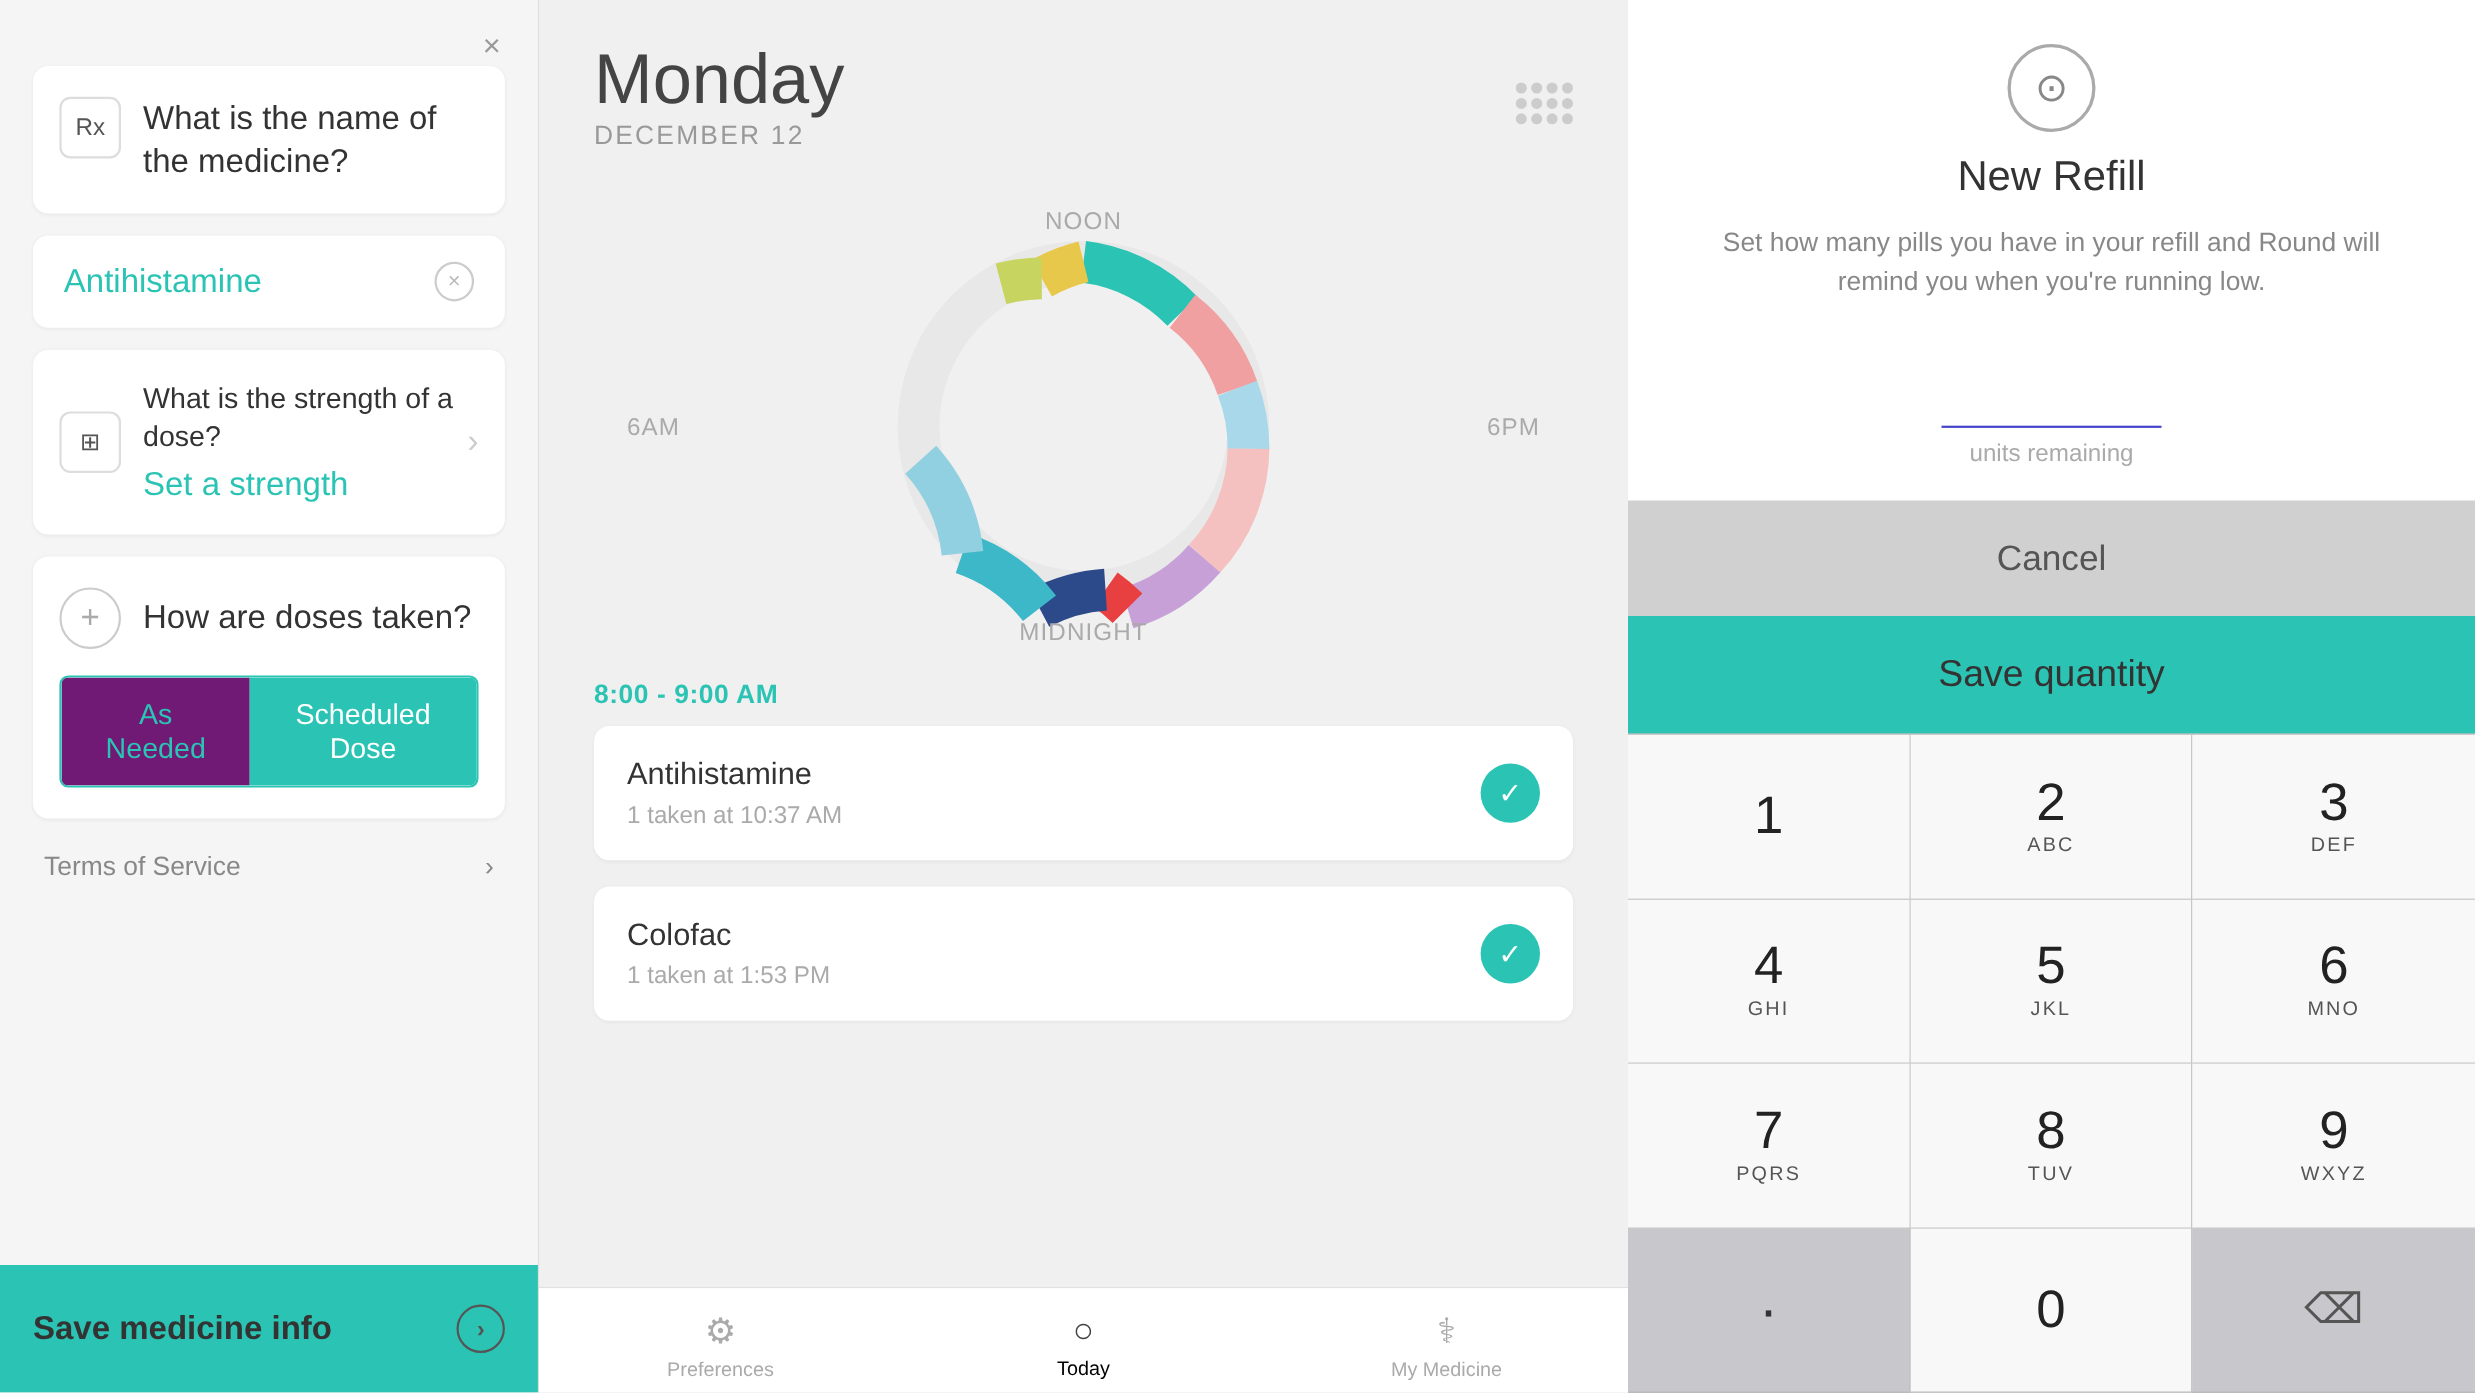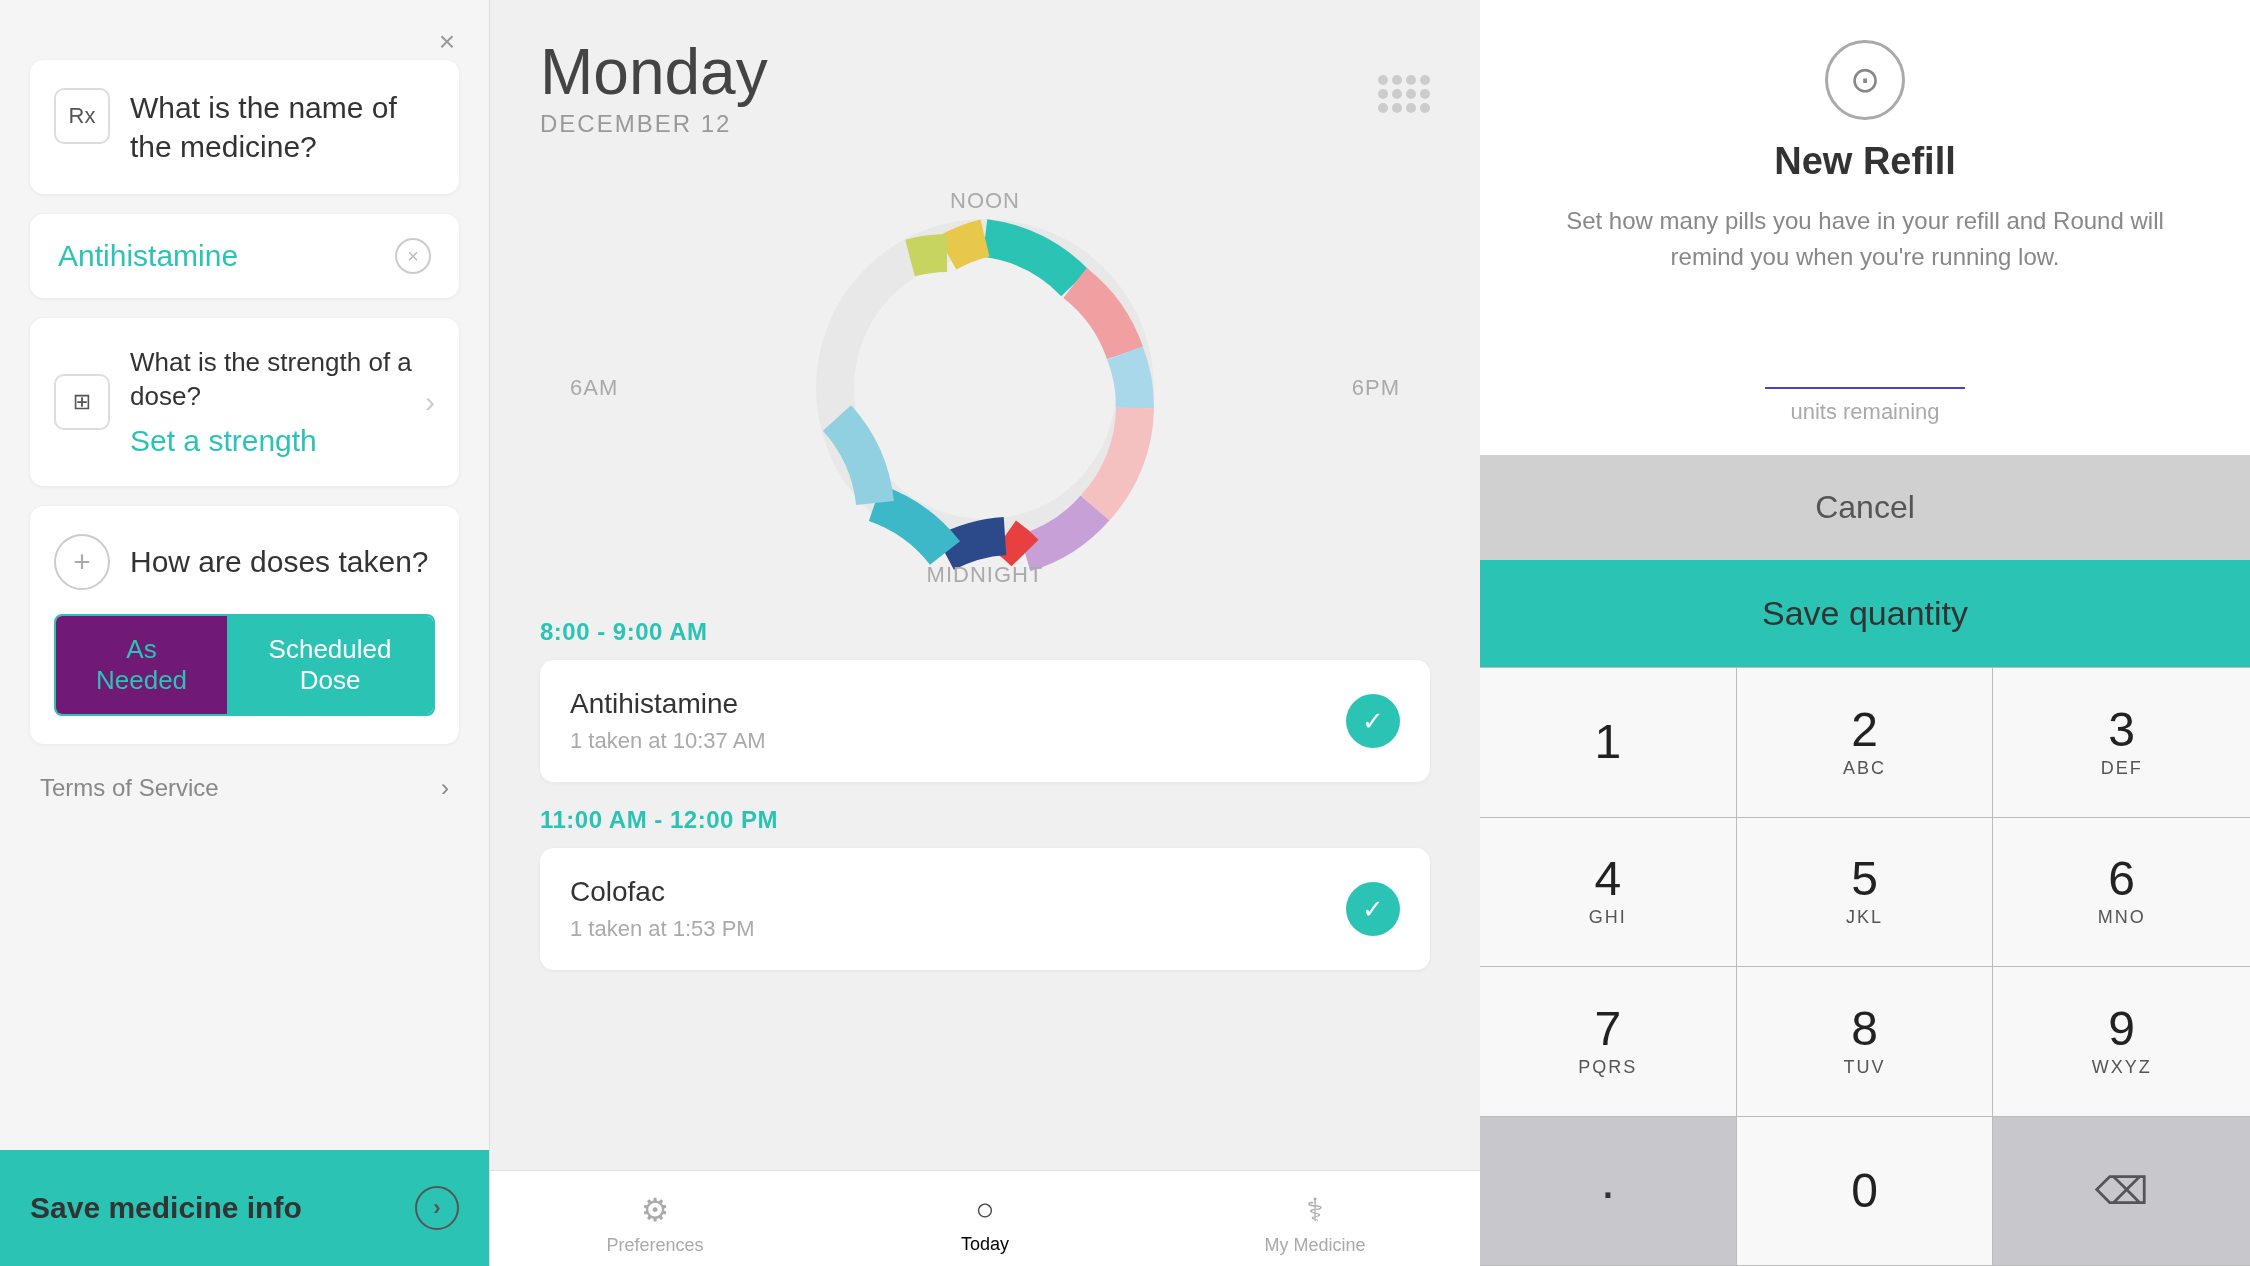--- a/index.html
+++ b/index.html
@@ -419,21 +419,21 @@
       display: flex;
       align-items: center;
       justify-content: center;
       font-size: 36px;
       color: #888;
     }
 
     .refill-title {
       text-align: center;
       font-size: 38px;
-      font-weight: 700;
+      font-weight: 400;
       color: #333;
       margin-bottom: 20px;
     }
 
     .refill-desc {
       text-align: center;
       font-size: 24px;
       color: #888;
       line-height: 1.5;
       padding: 0 60px;
@@ -658,21 +658,20 @@
   <div class="schedule-list">
     <div class="time-slot">8:00 - 9:00 AM</div>
     <div class="med-card">
       <div>
         <div class="med-name">Antihistamine</div>
         <div class="med-time">1 taken at 10:37 AM</div>
       </div>
       <div class="check-circle">✓</div>
     </div>
 
-    <div class="time-slot">11:00 AM - 12:00 PM</div>
     <div class="med-card">
       <div>
         <div class="med-name">Colofac</div>
         <div class="med-time">1 taken at 1:53 PM</div>
       </div>
       <div class="check-circle">✓</div>
     </div>
   </div>
 
   <div class="bottom-nav">

